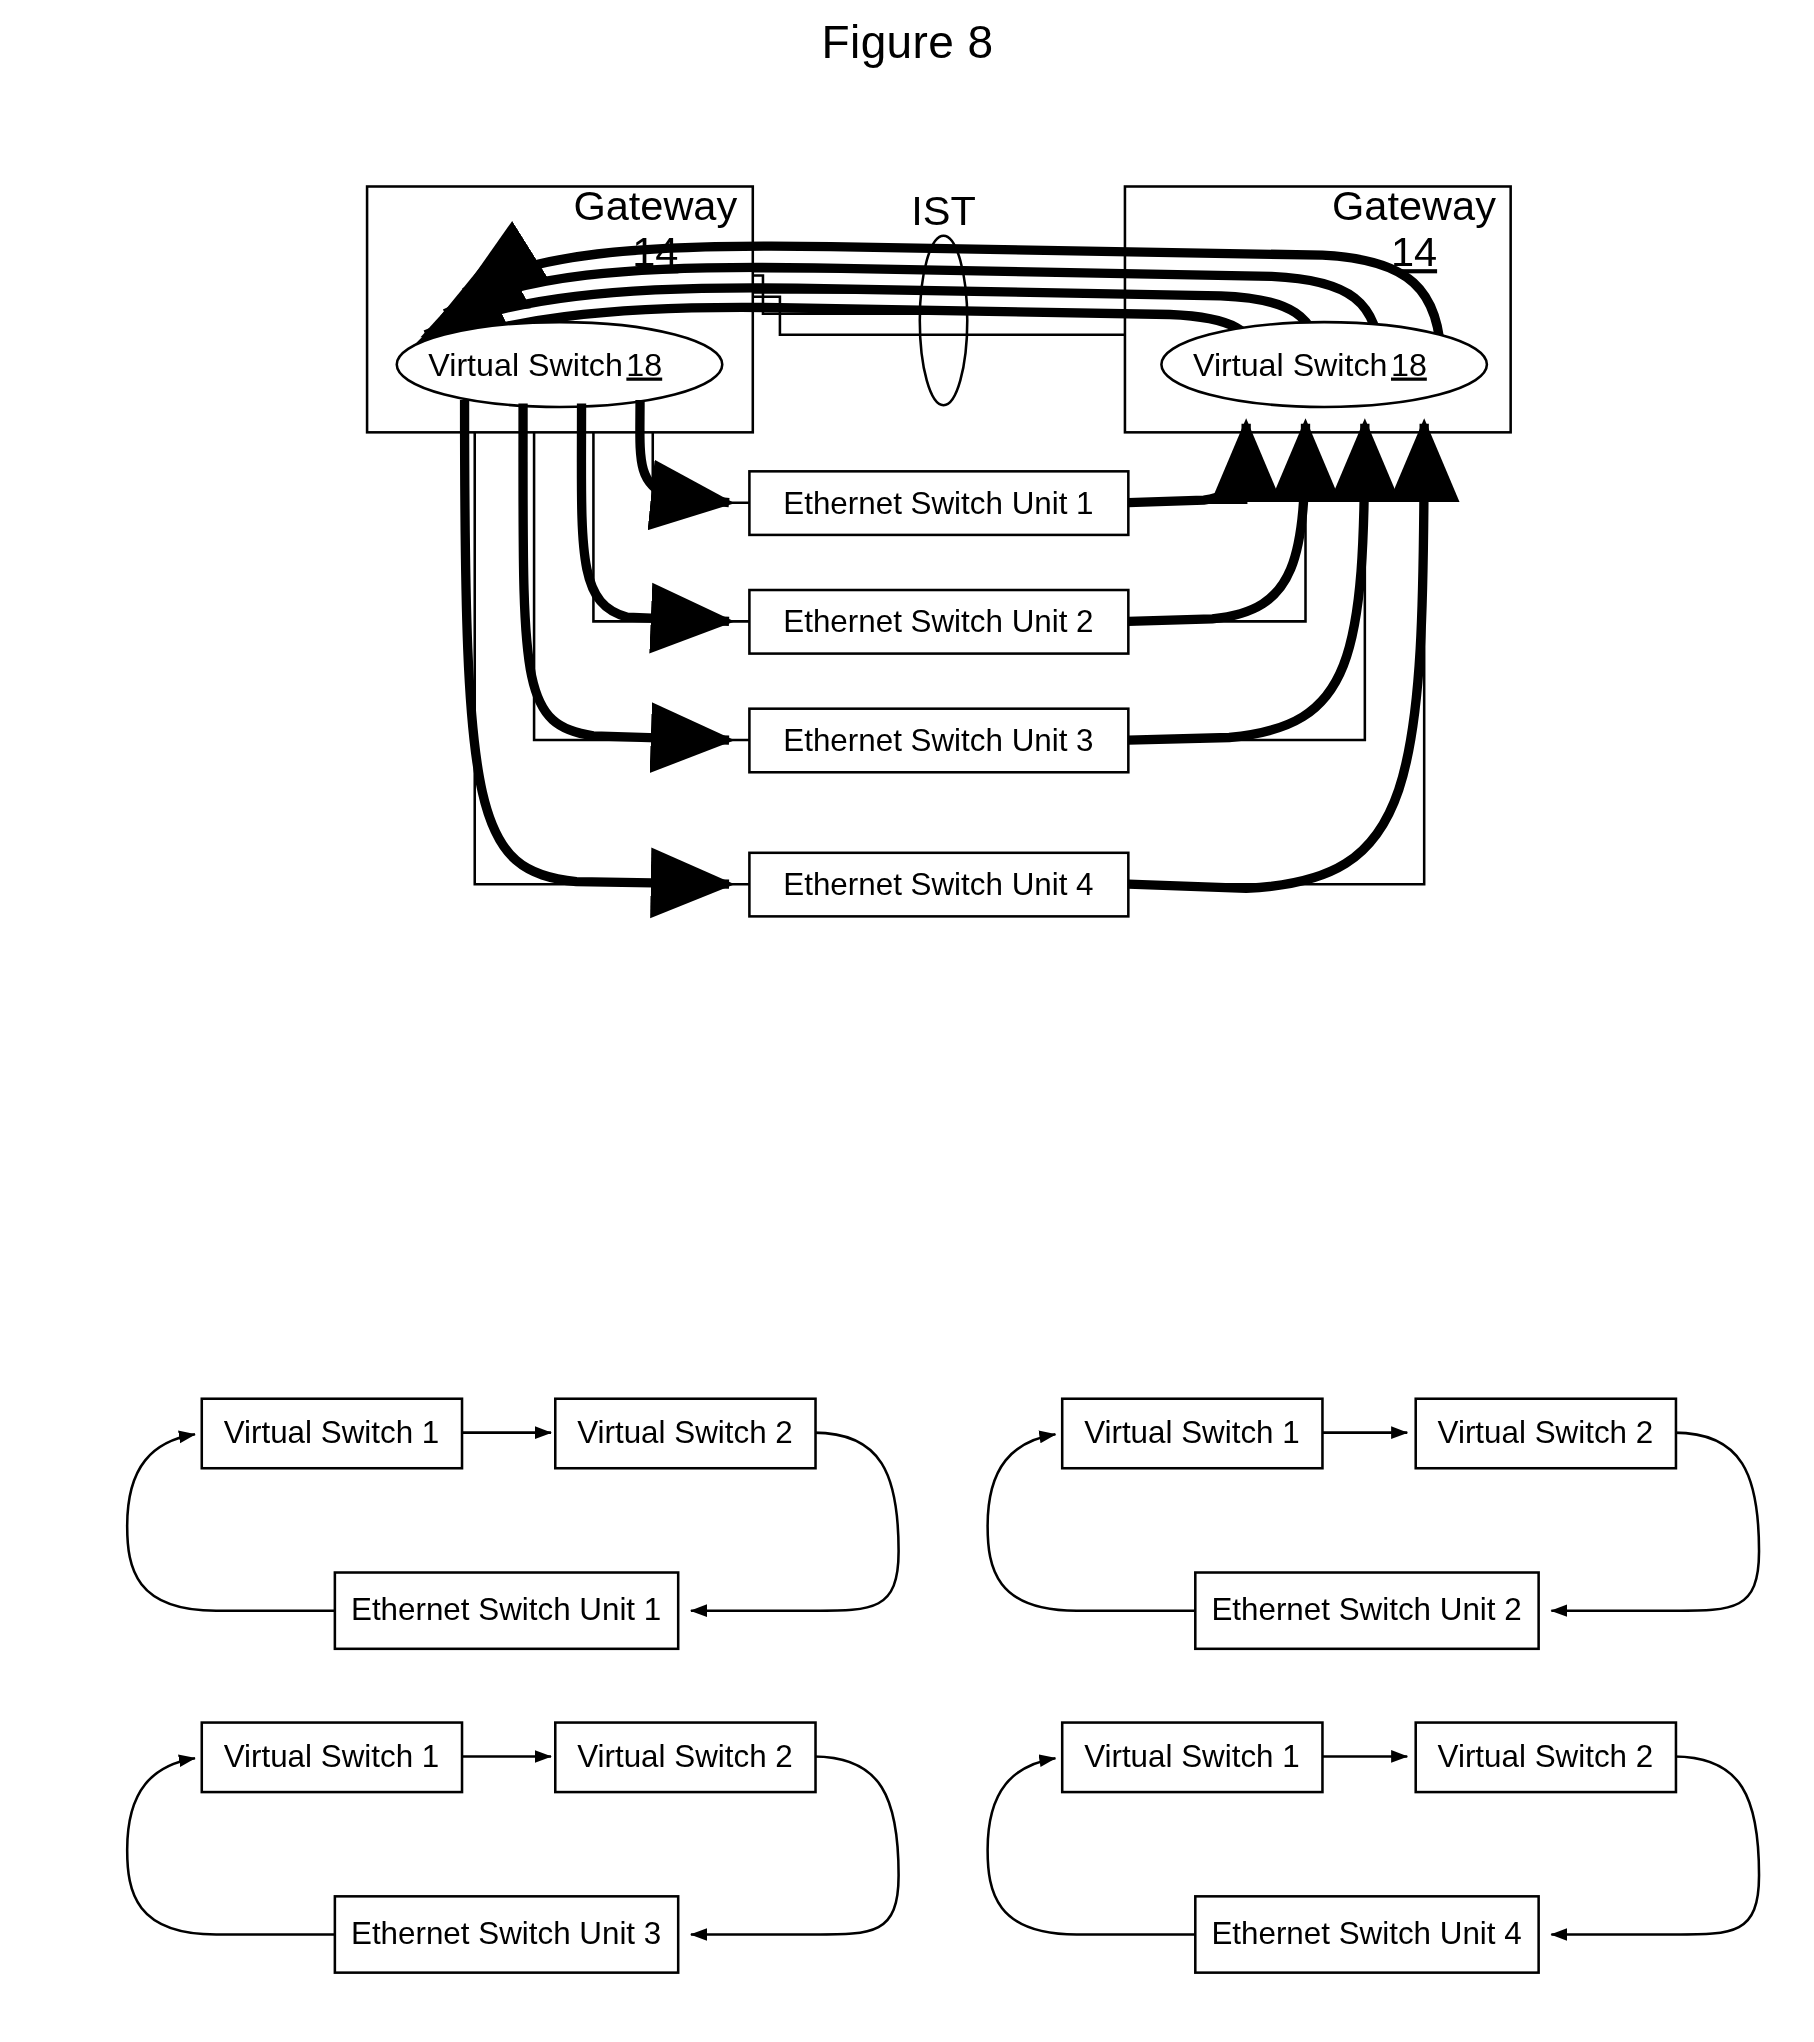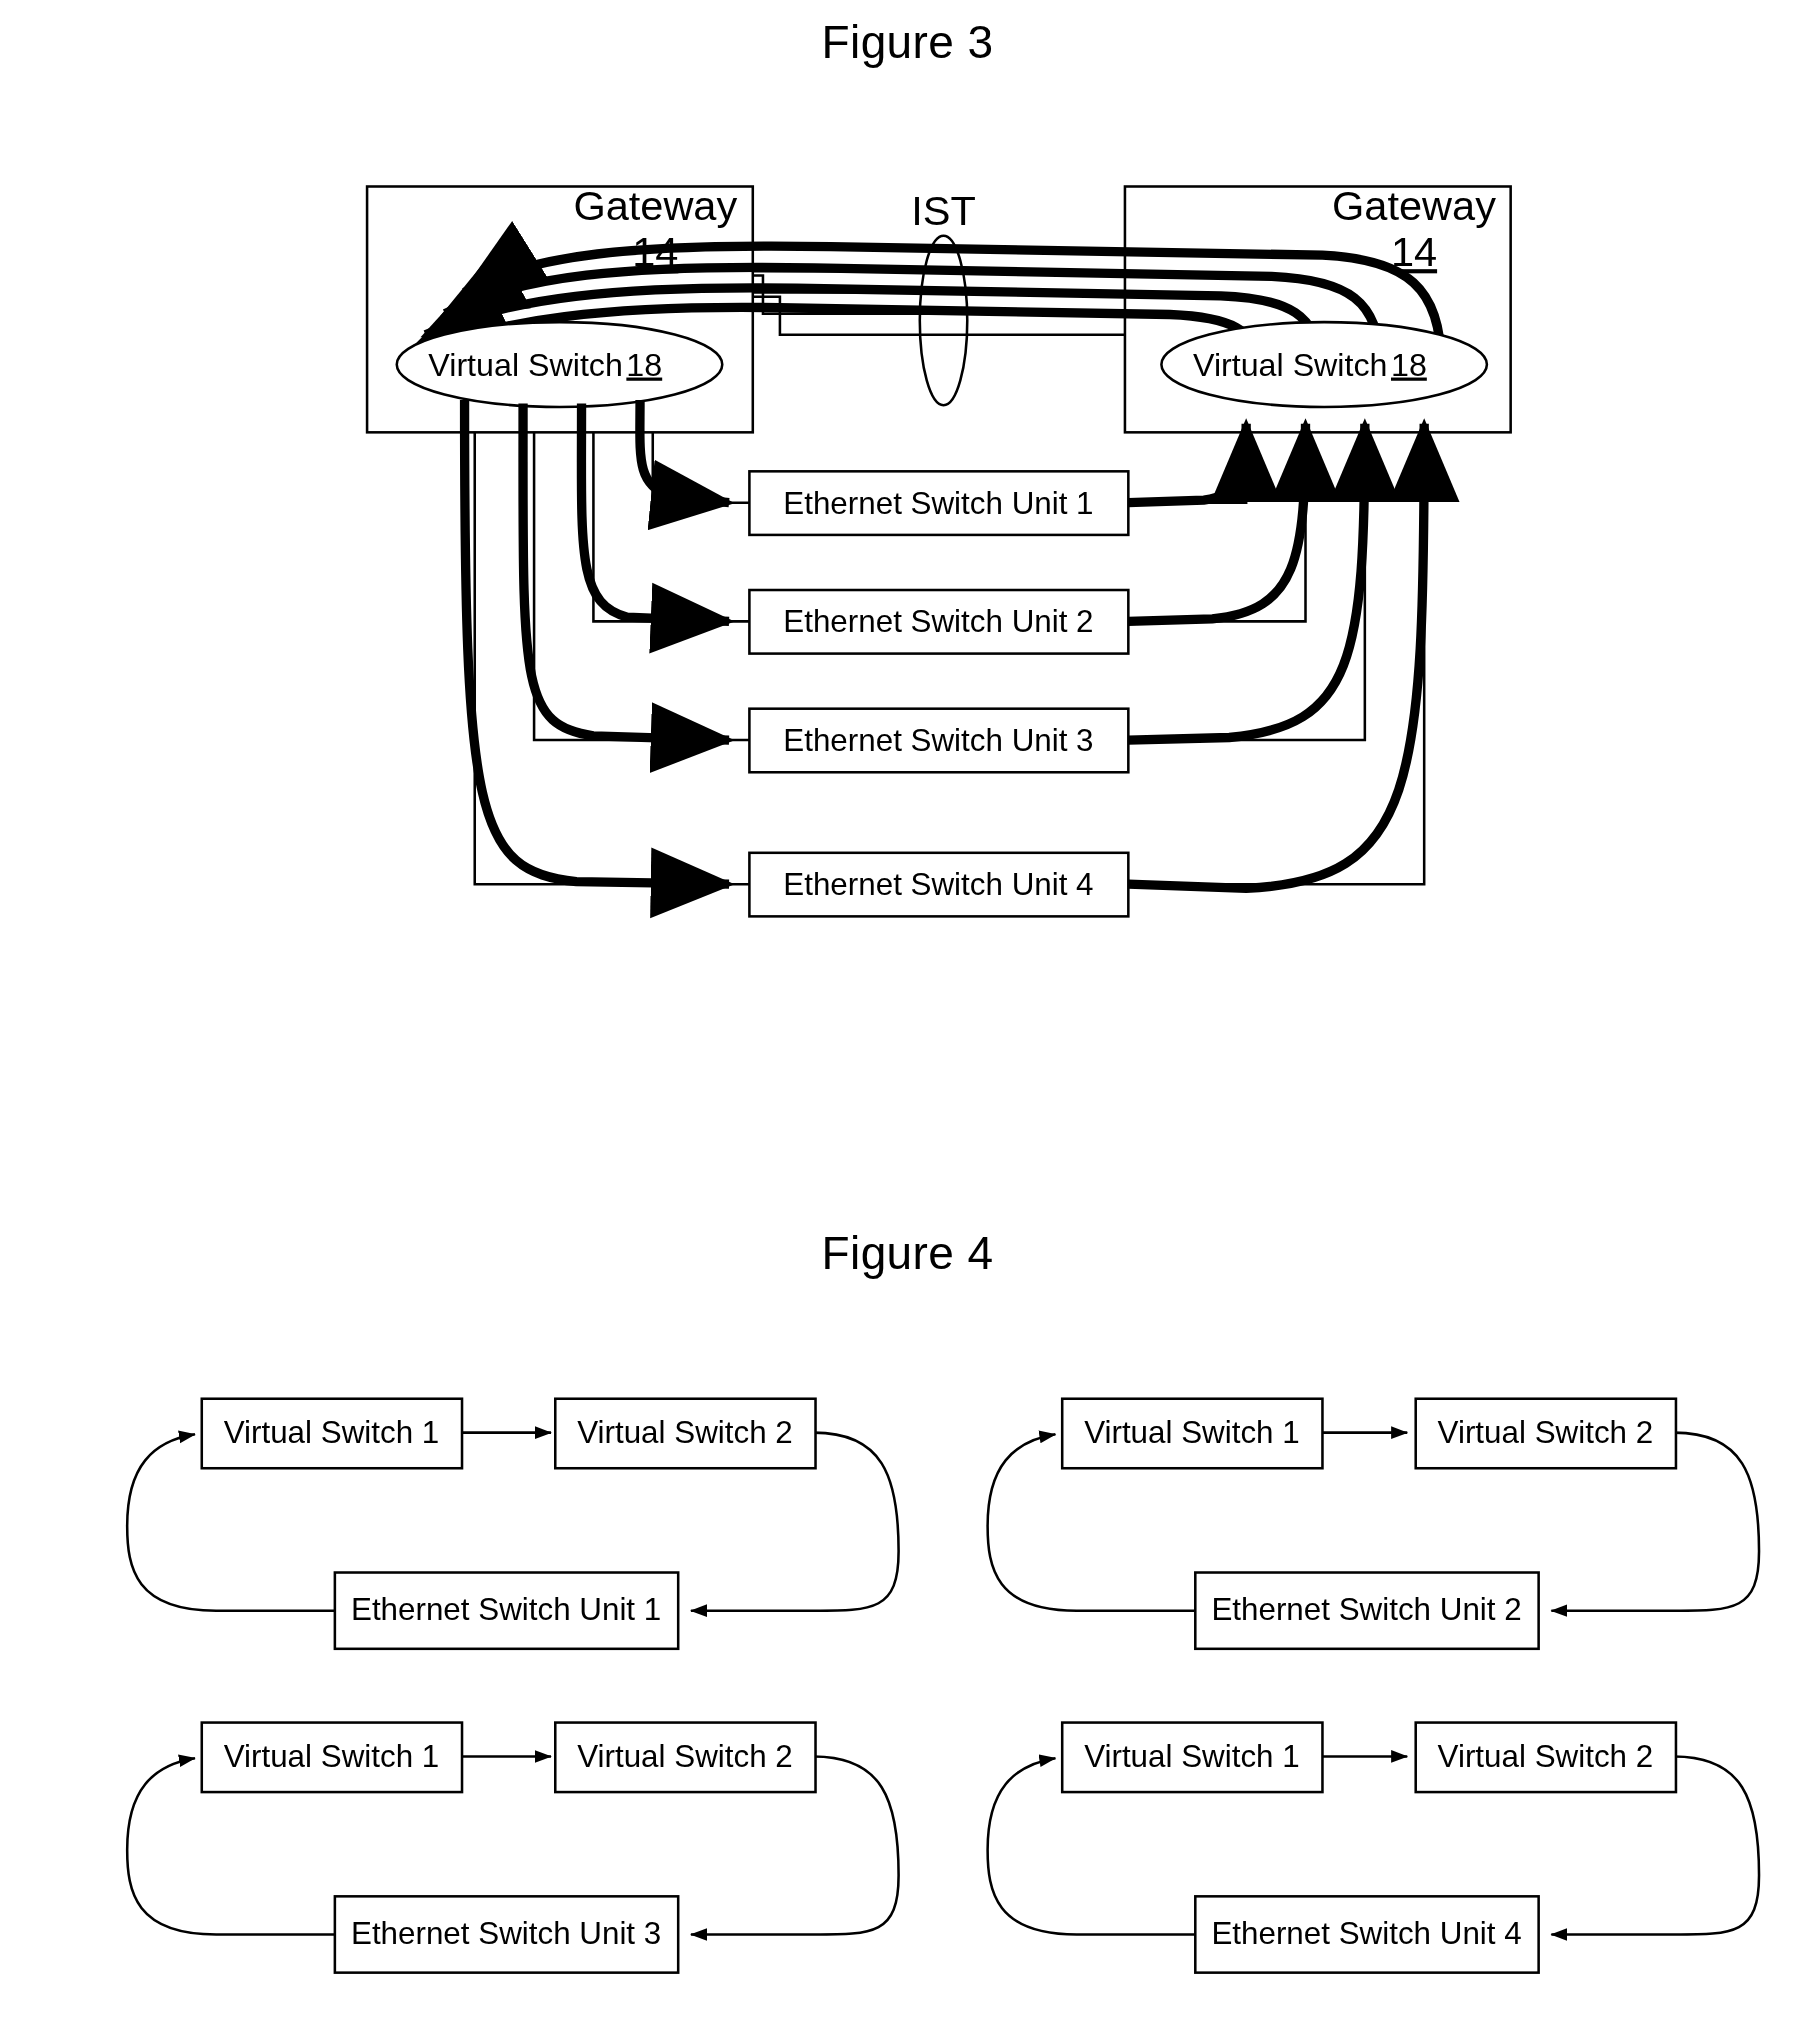--- a/index.html
+++ b/index.html
@@ -53,23 +53,22 @@
   .label-lg { font-size: 49px; }
   .label-md { font-size: 38px; }
   .label-sm { font-size: 37px; }
   .underline-num { text-decoration: underline; }
 </style>
 </head>
 <body>
 
 <div class="page">
 
-  <div class="fig-title" id="fig3-title">Figure 3</div>
-
-  <div class="fig-title" id="fig4-title">Figure 4</div>
+  <div class="fig-title" id="fig3-title">Figure 8</div>
+
 
   <svg class="canvas" viewBox="0 0 2141 2410" xmlns="http://www.w3.org/2000/svg">
     <defs>
       <marker id="arrowThick" markerWidth="10" markerHeight="10" refX="8.4" refY="4" orient="auto" markerUnits="strokeWidth">
         <path d="M0,0.2 L9,4 L0,7.8 Z" fill="#000"></path>
       </marker>
       <marker id="arrowThin" markerWidth="22" markerHeight="22" refX="19" refY="8" orient="auto" markerUnits="userSpaceOnUse">
         <path d="M0,0.5 L20,8 L0,15.5 Z" fill="#000"></path>
       </marker>
     </defs>

